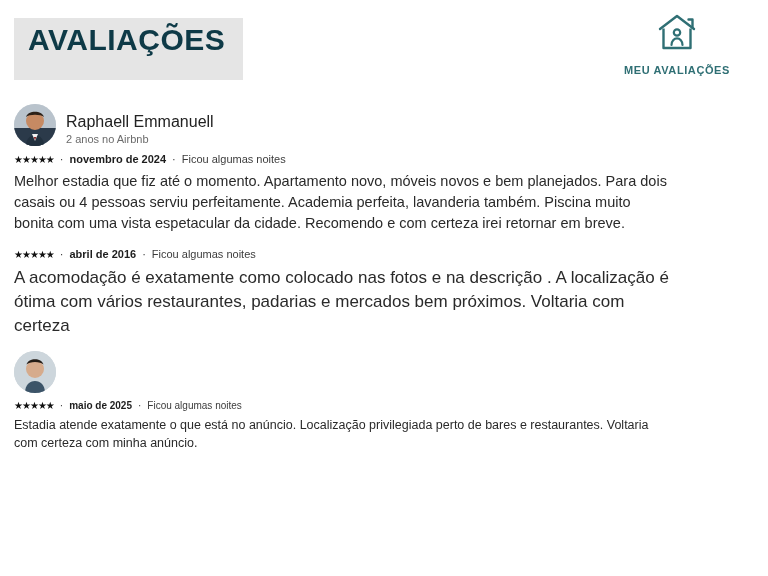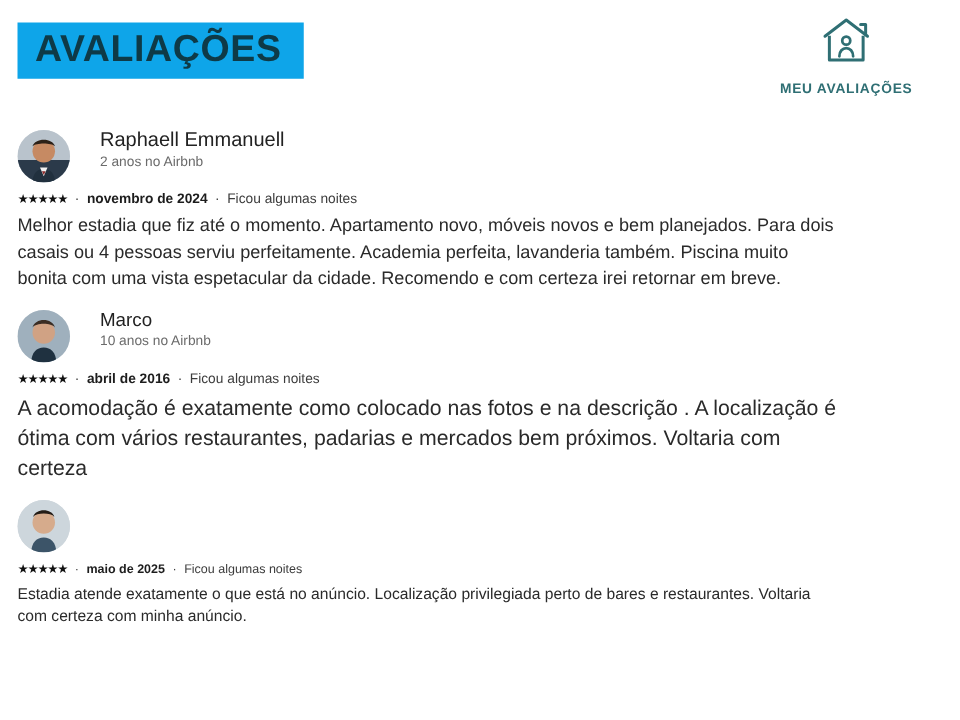--- a/index.html
+++ b/index.html
@@ -18,22 +18,22 @@
 
   
   .header {
     position: relative;
     height: 96px;
   }
   .title-band {
     position: absolute;
     left: 14px;
     top: 18px;
-    background: #0ea5e9;
-    padding: 6px 18px 7px 14px;
+    background: #e5e5e5;
+    padding: 6px 18px 24px 14px;
     display: inline-block;
   }
   .title-band .title-text {
     font-size: 30px;
     font-weight: bold;
     letter-spacing: 0.5px;
     color: #0e3a47;
     line-height: 1.05;
     white-space: nowrap;
   }
@@ -63,22 +63,22 @@
     left: 0;
     top: 104px;
     right: 0;
     padding: 0 18px 0 14px;
   }
   .review {
     margin-bottom: 14px;
   }
   .review-head {
     display: flex;
-    align-items: flex-start;
-    gap: 24px;
+    align-items: flex-end;
+    gap: 10px;
   }
   .avatar {
     width: 42px;
     height: 42px;
     border-radius: 50%;
     flex: 0 0 42px;
     overflow: hidden;
     position: relative;
     background: #cfd6dc;
   }
@@ -173,34 +173,20 @@
       <span class="stars">★★★★★</span>
       <span class="dot">·</span>
       <span class="date">novembro de 2024</span>
       <span class="dot">·</span>
       <span class="stay">Ficou algumas noites</span>
     </div>
     <div class="body-text">Melhor estadia que fiz até o momento. Apartamento novo, móveis novos e bem planejados. Para dois casais ou 4 pessoas serviu perfeitamente. Academia perfeita, lavanderia também. Piscina muito bonita com uma vista espetacular da cidade. Recomendo e com certeza irei retornar em breve.</div>
   </div>
 
   <div class="review small">
-    <div class="review-head">
-      <div class="avatar">
-        <svg width="42" height="42" viewBox="0 0 42 42" aria-hidden="true">
-          <rect width="42" height="42" fill="#9fb0bd"></rect>
-          <circle cx="21" cy="18" r="9" fill="#d0a284"></circle>
-          <path d="M11 42 c0-8 4.5-12 10-12 s10 4 10 12 z" fill="#1f3140"></path>
-          <path d="M12 14 c2-8 16-8 18 0 c-3-4-15-4-18 0 z" fill="#3a2d24"></path>
-        </svg>
-      </div>
-      <div class="who">
-        <div class="name">Marco</div>
-        <div class="tenure">10 anos no Airbnb</div>
-      </div>
-    </div>
     <div class="meta">
       <span class="stars">★★★★★</span>
       <span class="dot">·</span>
       <span class="date">abril de 2016</span>
       <span class="dot">·</span>
       <span class="stay">Ficou algumas noites</span>
     </div>
     <div class="body-text">A acomodação é exatamente como colocado nas fotos e na descrição . A localização é ótima com vários restaurantes, padarias e mercados bem próximos. Voltaria com certeza</div>
   </div>
 

